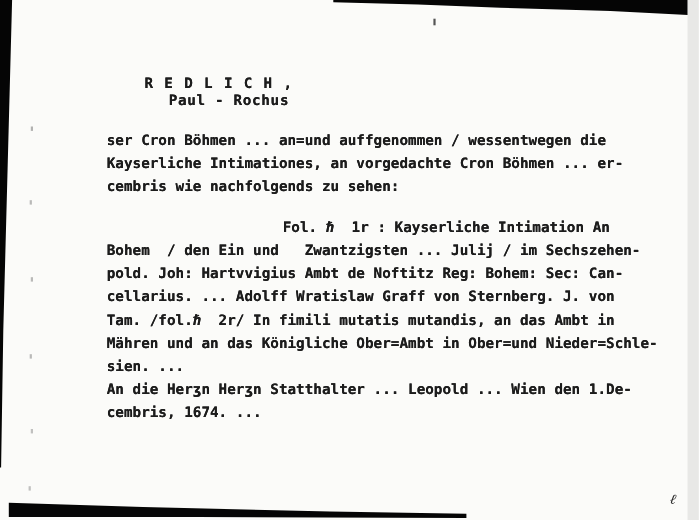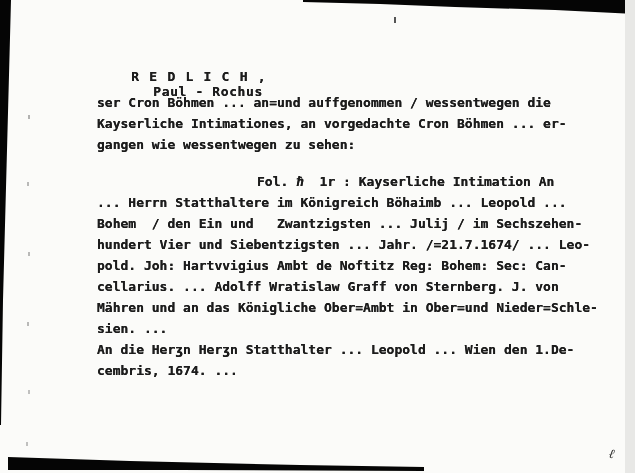--- a/index.html
+++ b/index.html
@@ -13,21 +13,21 @@
   }
   .scan-edges{position:absolute;left:0;top:0;width:635px;height:473px;pointer-events:none;}
   .header{
     position:absolute;left:100px;top:54px;
     font-size:13px;font-weight:bold;white-space:pre;
     text-shadow:0 0 .4px #222;
   }
   .header .surname{letter-spacing:1.2px;}
   .header .forename{margin-left:22px;letter-spacing:.6px;}
   .body{
-    position:absolute;left:97px;top:92px;width:530px;
+    position:absolute;left:97px;top:118px;width:530px;
     font-size:13px;font-weight:bold;
     text-shadow:0 0 .4px #222;
   }
   .line{height:21px;line-height:21px;white-space:pre;}
   .line.indent{padding-left:160px;margin-top:16px;}
   .squiggle{
     position:absolute;left:609px;top:446px;
     font-family:"DejaVu Serif",serif;font-style:italic;
     font-size:13px;color:#2a2a2a;transform:rotate(10deg);
   }
@@ -58,27 +58,26 @@
   </svg>
 
   <div class="header">
     <span class="surname">R E D L I C H ,</span>
     <span class="forename">Paul - Rochus</span>
   </div>
 
   <div class="body">
       <div class="line">ser Cron Böhmen ... an=und auffgenommen / wessentwegen die</div>
       <div class="line">Kayserliche Intimationes, an vorgedachte Cron Böhmen ... er-</div>
-      <div class="line">gangen wie wessentwegen zu sehen:</div>
+      <div class="line">cembris wie nachfolgends zu sehen:</div>
       <div class="line indent">Fol. ℏ  1r : Kayserliche Intimation An</div>
-      <div class="line">... Herrn Statthaltere im Königreich Böhaimb ... Leopold ...</div>
       <div class="line">Bohem  / den Ein und   Zwantzigsten ... Julij / im Sechszehen-</div>
-      <div class="line">hundert Vier und Siebentzigsten ... Jahr. /=21.7.1674/ ... Leo-</div>
       <div class="line">pold. Joh: Hartvvigius Ambt de Noftitz Reg: Bohem: Sec: Can-</div>
       <div class="line">cellarius. ... Adolff Wratislaw Graff von Sternberg. J. von</div>
+      <div class="line">Tam. /fol.ℏ  2r/ In fimili mutatis mutandis, an das Ambt in</div>
       <div class="line">Mähren und an das Königliche Ober=Ambt in Ober=und Nieder=Schle-</div>
       <div class="line">sien. ...</div>
       <div class="line">An die Herʒn Herʒn Statthalter ... Leopold ... Wien den 1.De-</div>
       <div class="line">cembris, 1674. ...</div>
     </div>
 
   <span class="squiggle">ℓ</span>
 
 </div>
 

